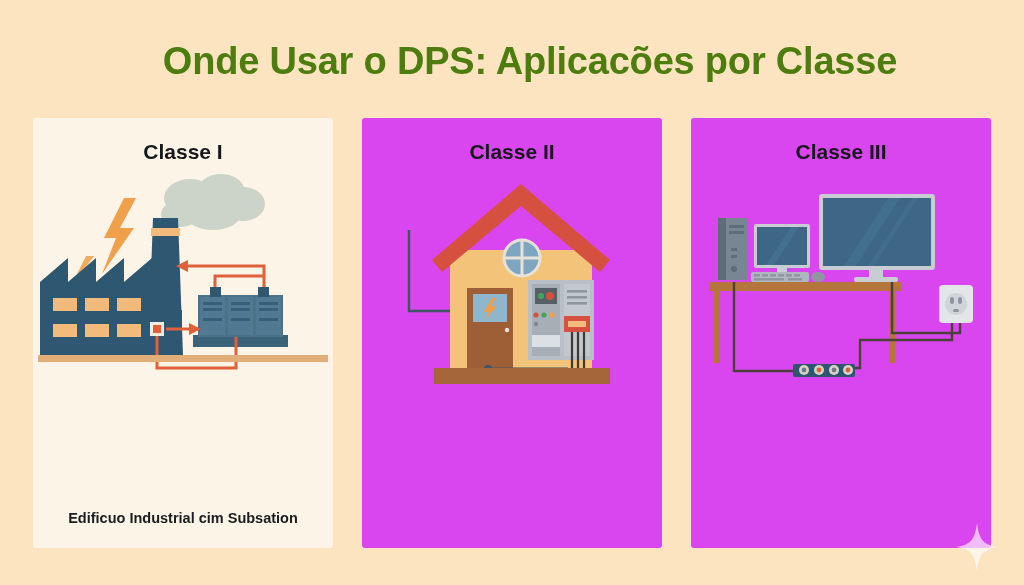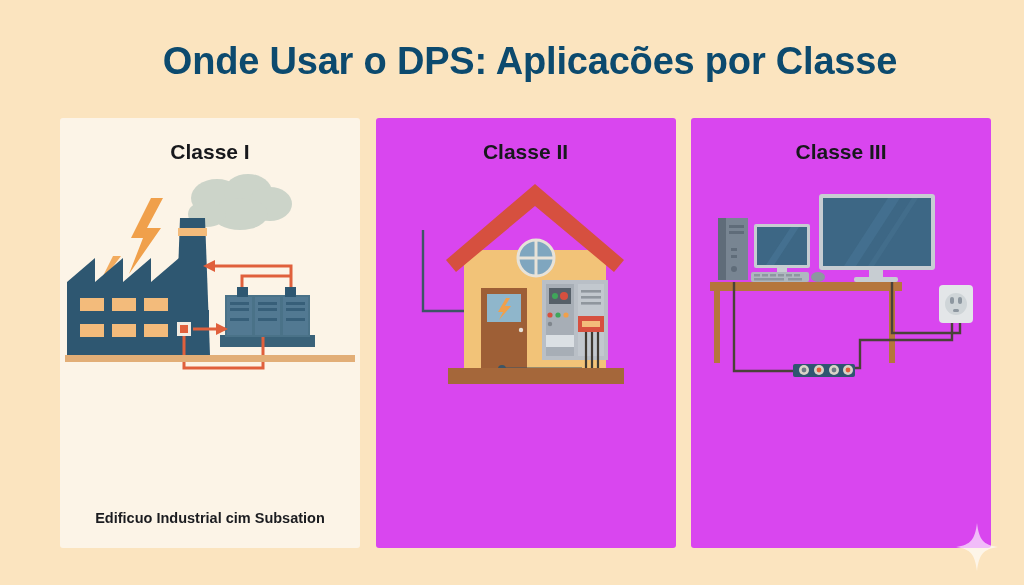--- a/index.html
+++ b/index.html
@@ -8,21 +8,21 @@
     background:#fbe4bf;
     font-family:"Liberation Sans", sans-serif;
     position:relative;
   }
   #page-title {
     position:absolute;
     top:40px; left:0; right:0;
     text-align:center;
     font-size:38px;
     font-weight:bold;
-    color:#0c4a6e;
+    color:#4d7c0f;
     letter-spacing:-0.2px;
     padding-left:36px;
   }
   .cards {
     position:absolute;
     top:118px; left:33px;
     width:958px; height:430px;
     display:flex;
     justify-content:space-between;
   }
@@ -30,21 +30,21 @@
     width:300px;
     height:430px;
     background:#d946ef;
     border-radius:3px;
     position:relative;
     display:flex;
     flex-direction:column;
     align-items:center;
     overflow:hidden;
   }
-  .card.tint { background:#fcf4e7;margin-left:27px; }
+  .card.tint { background:#fcf4e7; }
   .card-title {
     margin-top:22px;
     font-size:21px;
     font-weight:bold;
     color:#17181c;
   }
   .illus-wrap {
     position:absolute;
     top:52px; left:0; right:0;
     height:250px;

